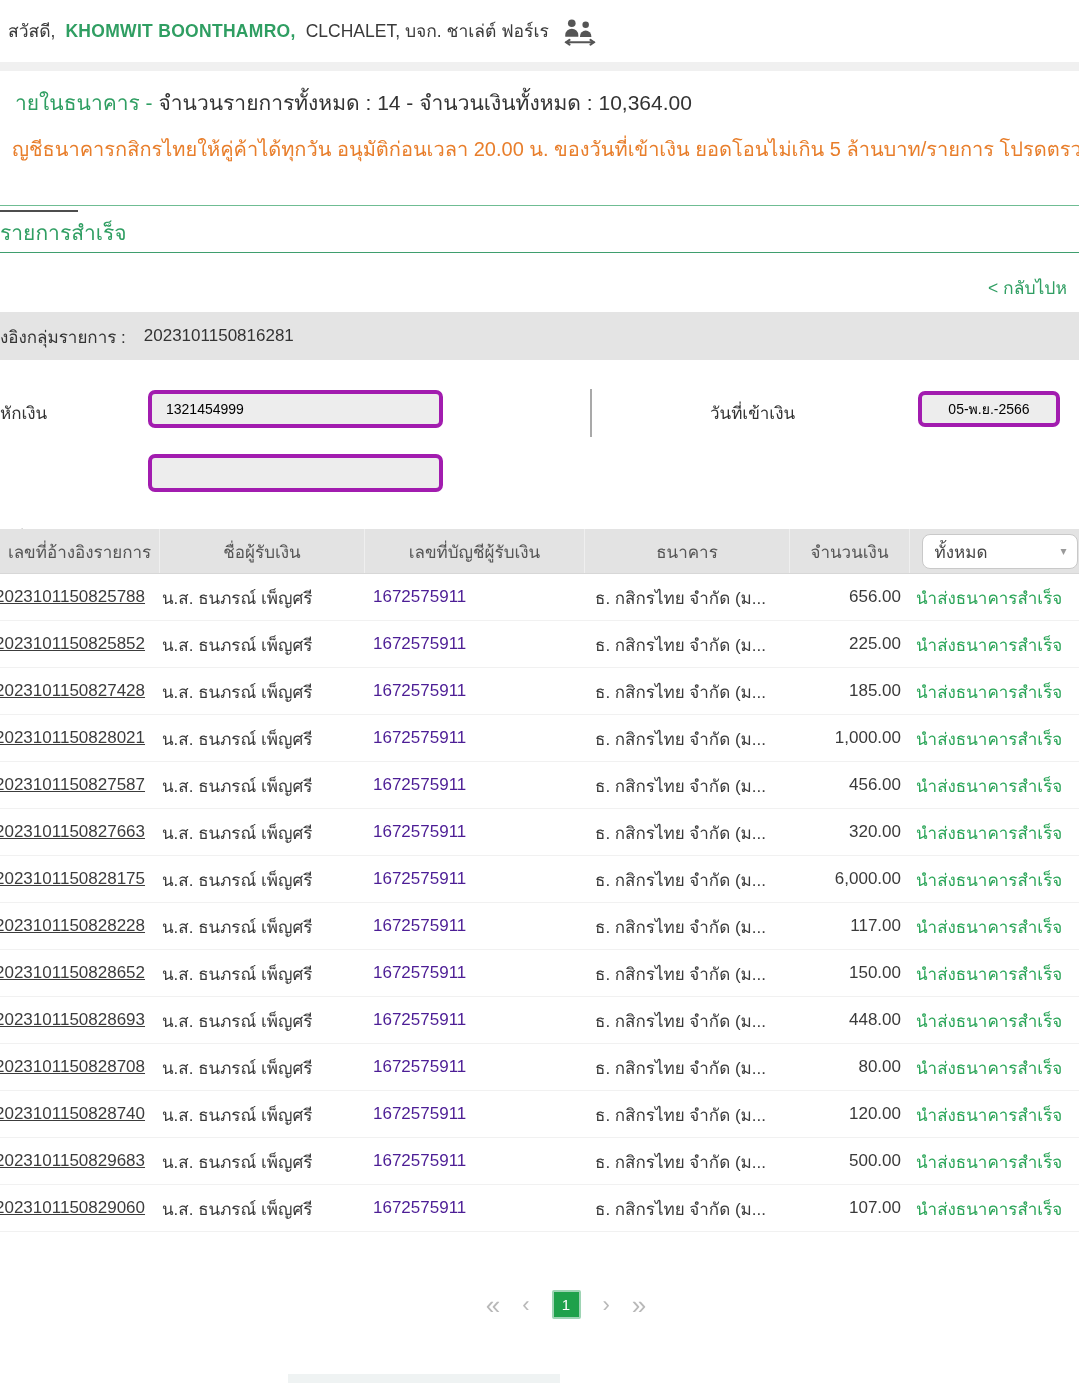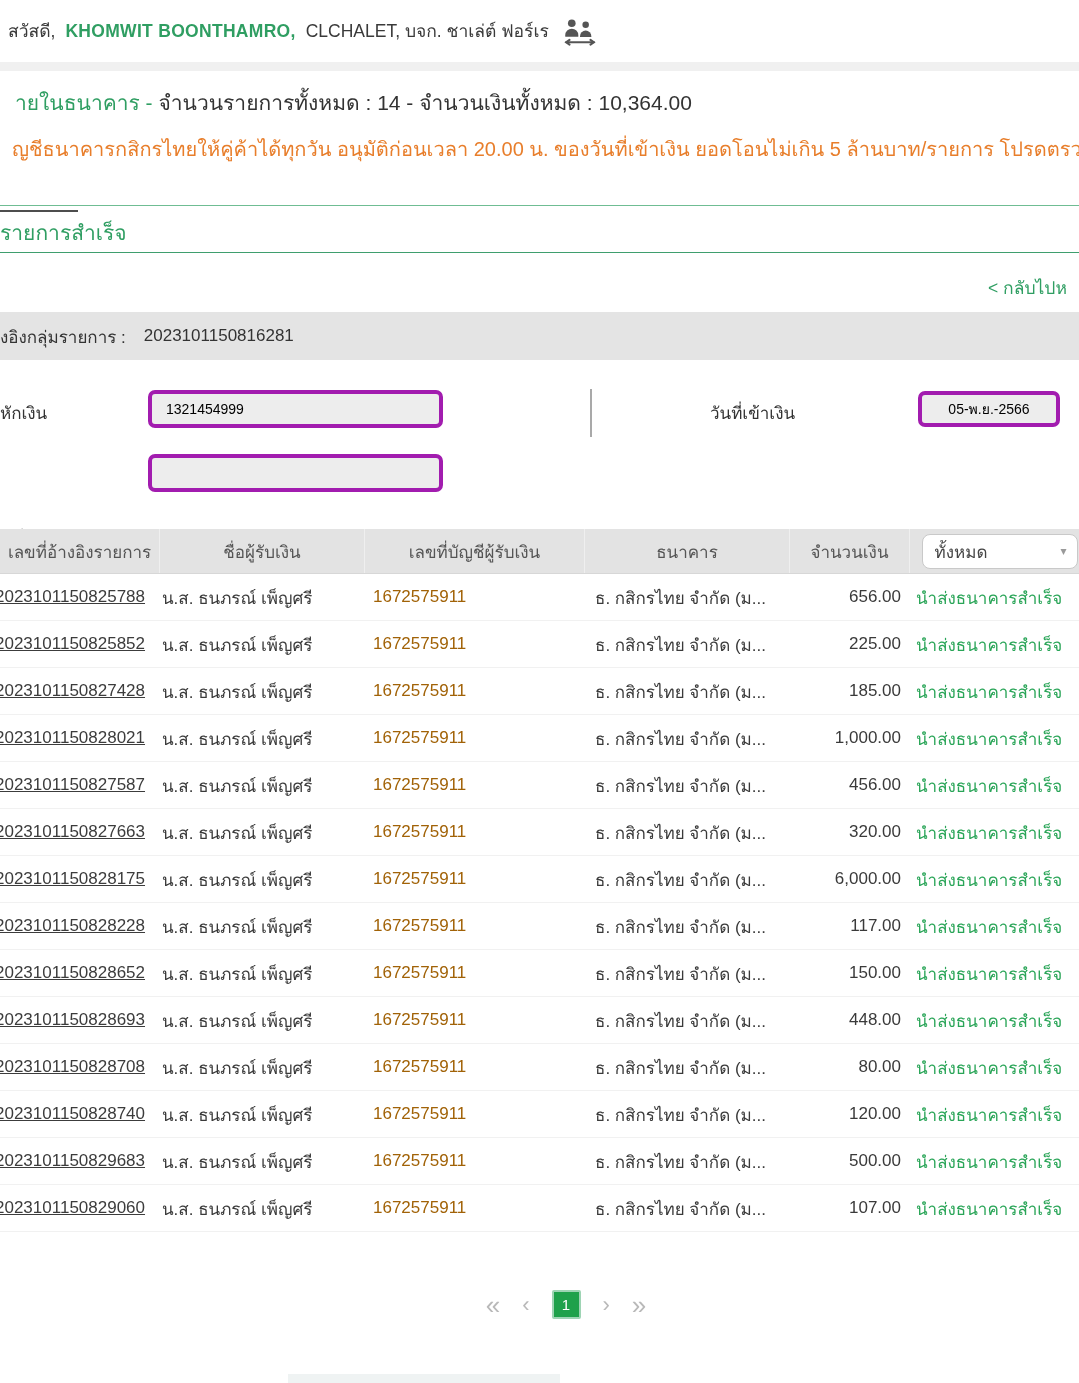--- a/index.html
+++ b/index.html
@@ -88,21 +88,21 @@
   }
   .filter-dd .caret { color:#9a9a9a; font-size:12px; }
   .trow {
     display:grid; grid-template-columns:160px 205px 220px 205px 120px 169px;
     height:47px; align-items:center; font-size:17px; background:#fff;
     border-bottom:1px solid #f1f1f1;
   }
   .cell { white-space:nowrap; overflow:hidden; }
   .cell-ref    { margin-left:-5px; text-decoration:underline; color:#3c3c3c; cursor:pointer; }
   .cell-name   { padding-left:2px;  color:#3a3a3a; }
-  .cell-acct   { padding-left:8px;  color:#a16207; }
+  .cell-acct   { padding-left:8px;  color:#4c1d95; }
   .cell-bank   { padding-left:10px; color:#3a3a3a; }
   .cell-amt    { text-align:right; padding-right:9px; color:#3a3a3a; }
   .cell-status { padding-left:6px; color:#2aa558; }
 
   
   .pagination {
     position:absolute; top:1290px; left:0; width:1132px;
     display:flex; align-items:center; justify-content:center; gap:22px;
   }
   .pg-arrow { color:#b9b9b9; font-size:26px; line-height:28px; cursor:pointer; user-select:none; }

